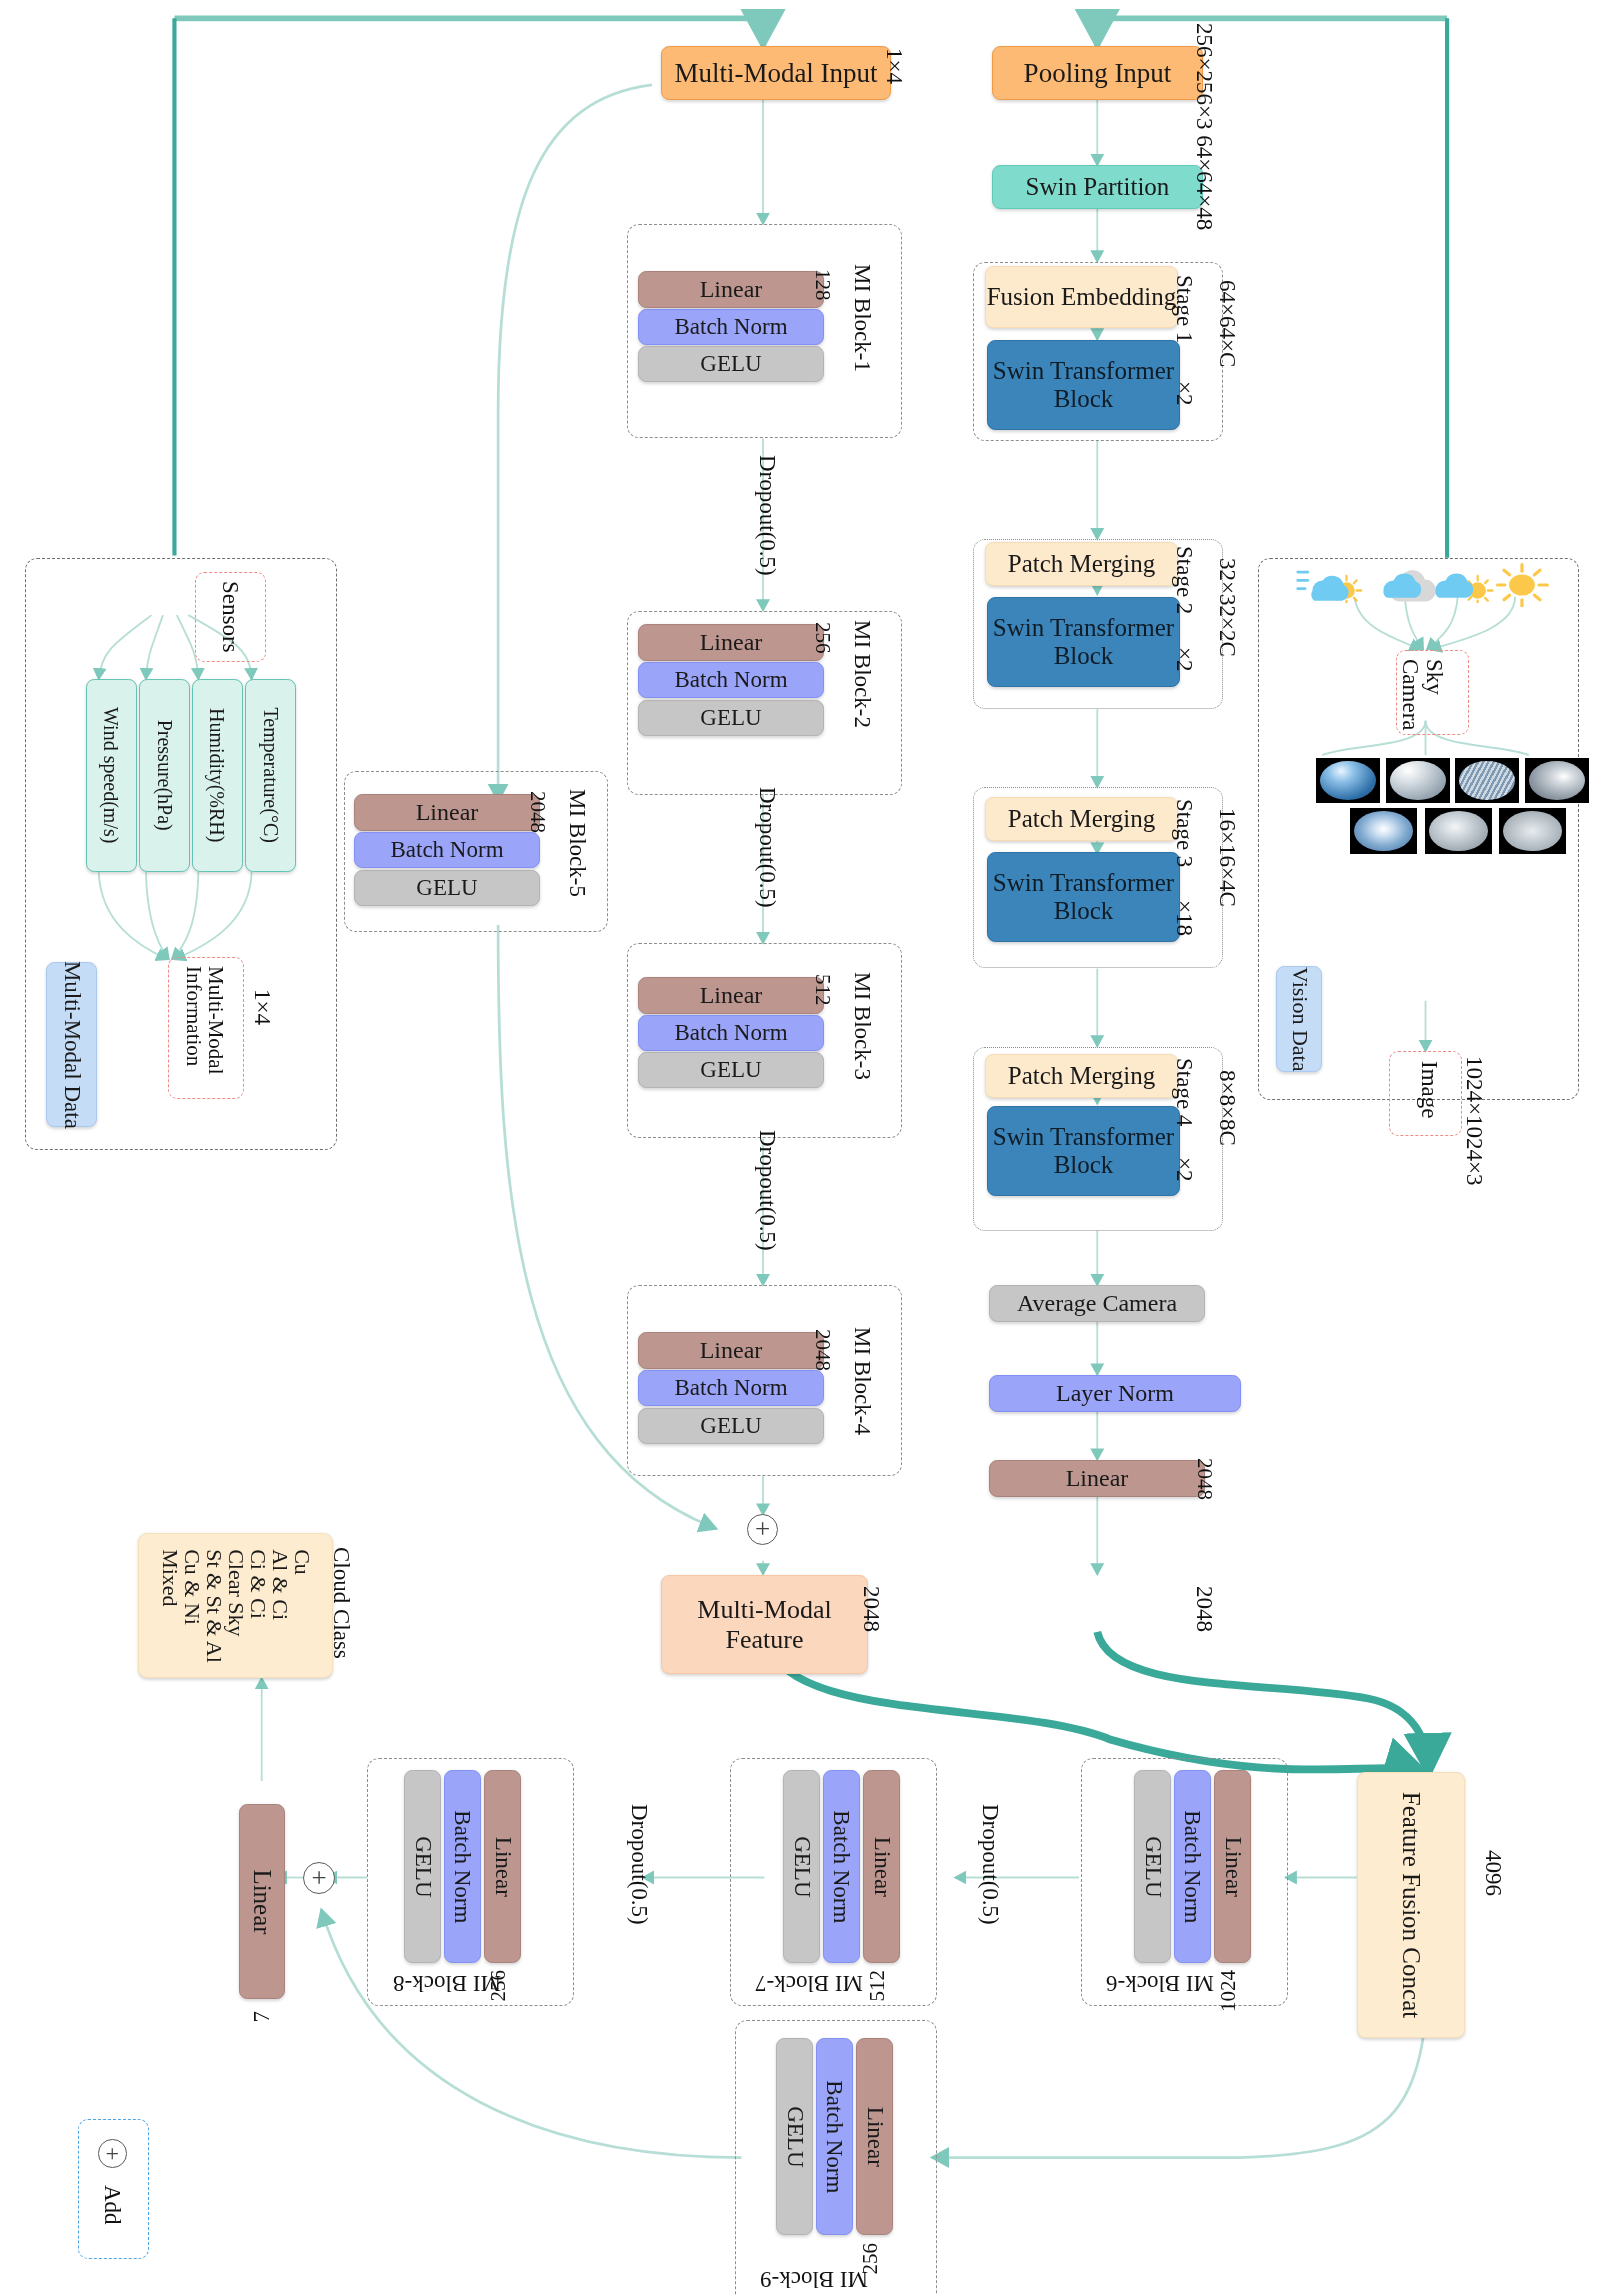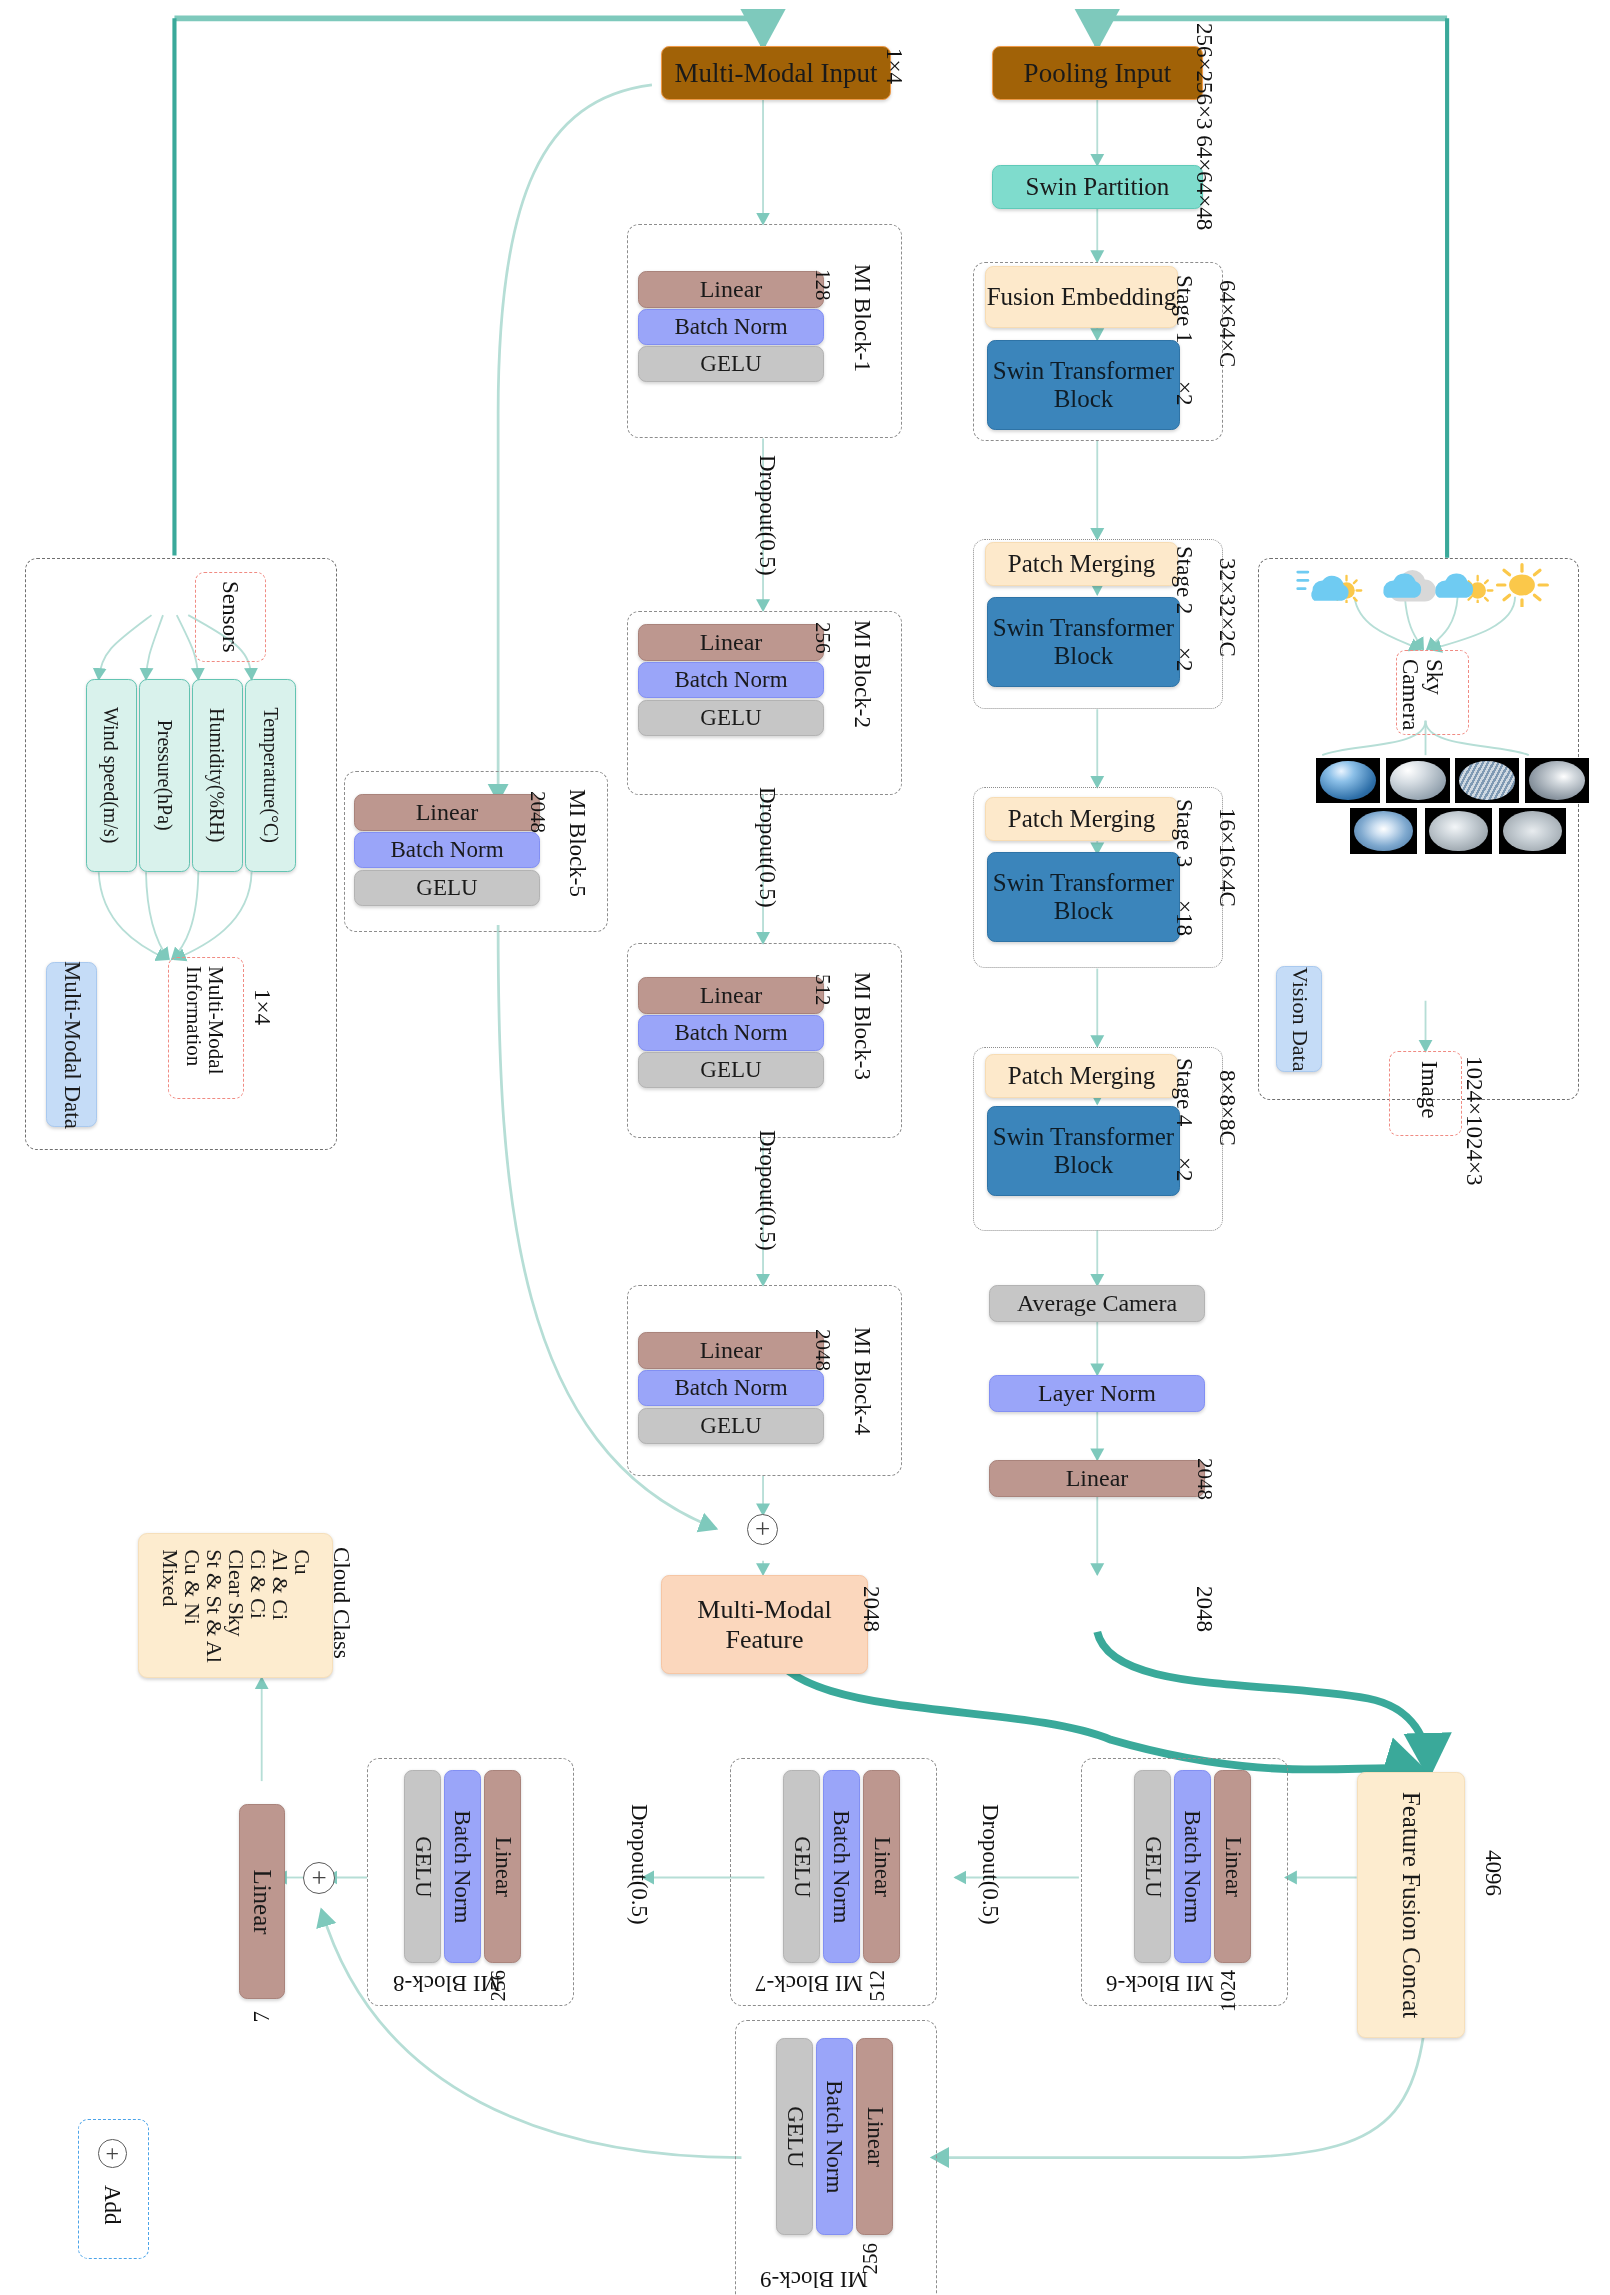--- a/index.html
+++ b/index.html
@@ -19,21 +19,21 @@
   .node {
     position:absolute;
     display:flex; align-items:center; justify-content:center;
     text-align:center;
     border-radius:8.3px;
     line-height:1.12;
     color:#1a1a1a;
     box-shadow: 0 1.8px 3.2px rgba(0,0,0,.16);
     z-index:5;
   }
-  .orange   { background:#a16207; border:0.5px solid #f09a46; }
+  .orange   { background:#fdba74; border:0.5px solid #f09a46; }
   .teal     { background:#7fdccd; border:0.5px solid #5fcab8; }
   .cream    { background:#fde9cb; border:0.5px solid #f7dcb3; }
   .cream2   { background:#fdeccf; border:0.5px solid #f6dfba; }
   .blue     { background:#3b85bb; border:0.5px solid #2e73a6; }
   .brown    { background:#bd978f; border:0.5px solid #a9837b; }
   .lilac    { background:#9aa5f9; border:0.5px solid #828ff3; }
   .grey     { background:#c6c6c6; border:0.5px solid #b3b3b3; }
   .peach    { background:#fbd7bd; border:0.5px solid #f6c6a4; }
   .lightblue{ background:#c5dcf7; border:0.5px solid #a9c9ef; }
   .mint     { background:#d9f2ec; border:0.5px solid #62c4b2; }
@@ -290,21 +290,21 @@
   <div class="node blue" style="left:987px;top:1106px;width:193px;height:90px;font-size:25px;color:#0f1c26;">
     <span>Swin Transformer Block</span>
     </div>
   <div class="vlabel rot90 f50" style="left:1197px;top:1058px;">Stage 4</div>
   <div class="vlabel rot90 f50" style="left:1197px;top:1157px;">×2</div>
   <div class="vlabel rot90 f50" style="left:1240px;top:1070px;">8×8×8C</div>
 
   <div class="node grey" style="left:989px;top:1285px;width:216px;height:37px;font-size:24px;">
     <span>Average Camera</span>
     </div>
-  <div class="node lilac" style="left:989px;top:1375px;width:216px;height:37px;font-size:24px;">
+  <div class="node lilac" style="left:989px;top:1375px;width:252px;height:37px;font-size:24px;">
     <span>Layer Norm</span>
     </div>
   <div class="node brown" style="left:989px;top:1460px;width:216px;height:37px;font-size:24px;">
     <span>Linear</span>
     </div>
   <div class="vlabel rot90 f46" style="left:1217px;top:1458px;">2048</div>
 
   <div class="plus" style="left:747px;top:1514px;width:31px;height:31px;font-size:27px;line-height:1;">
     <span>+</span>
   </div>

